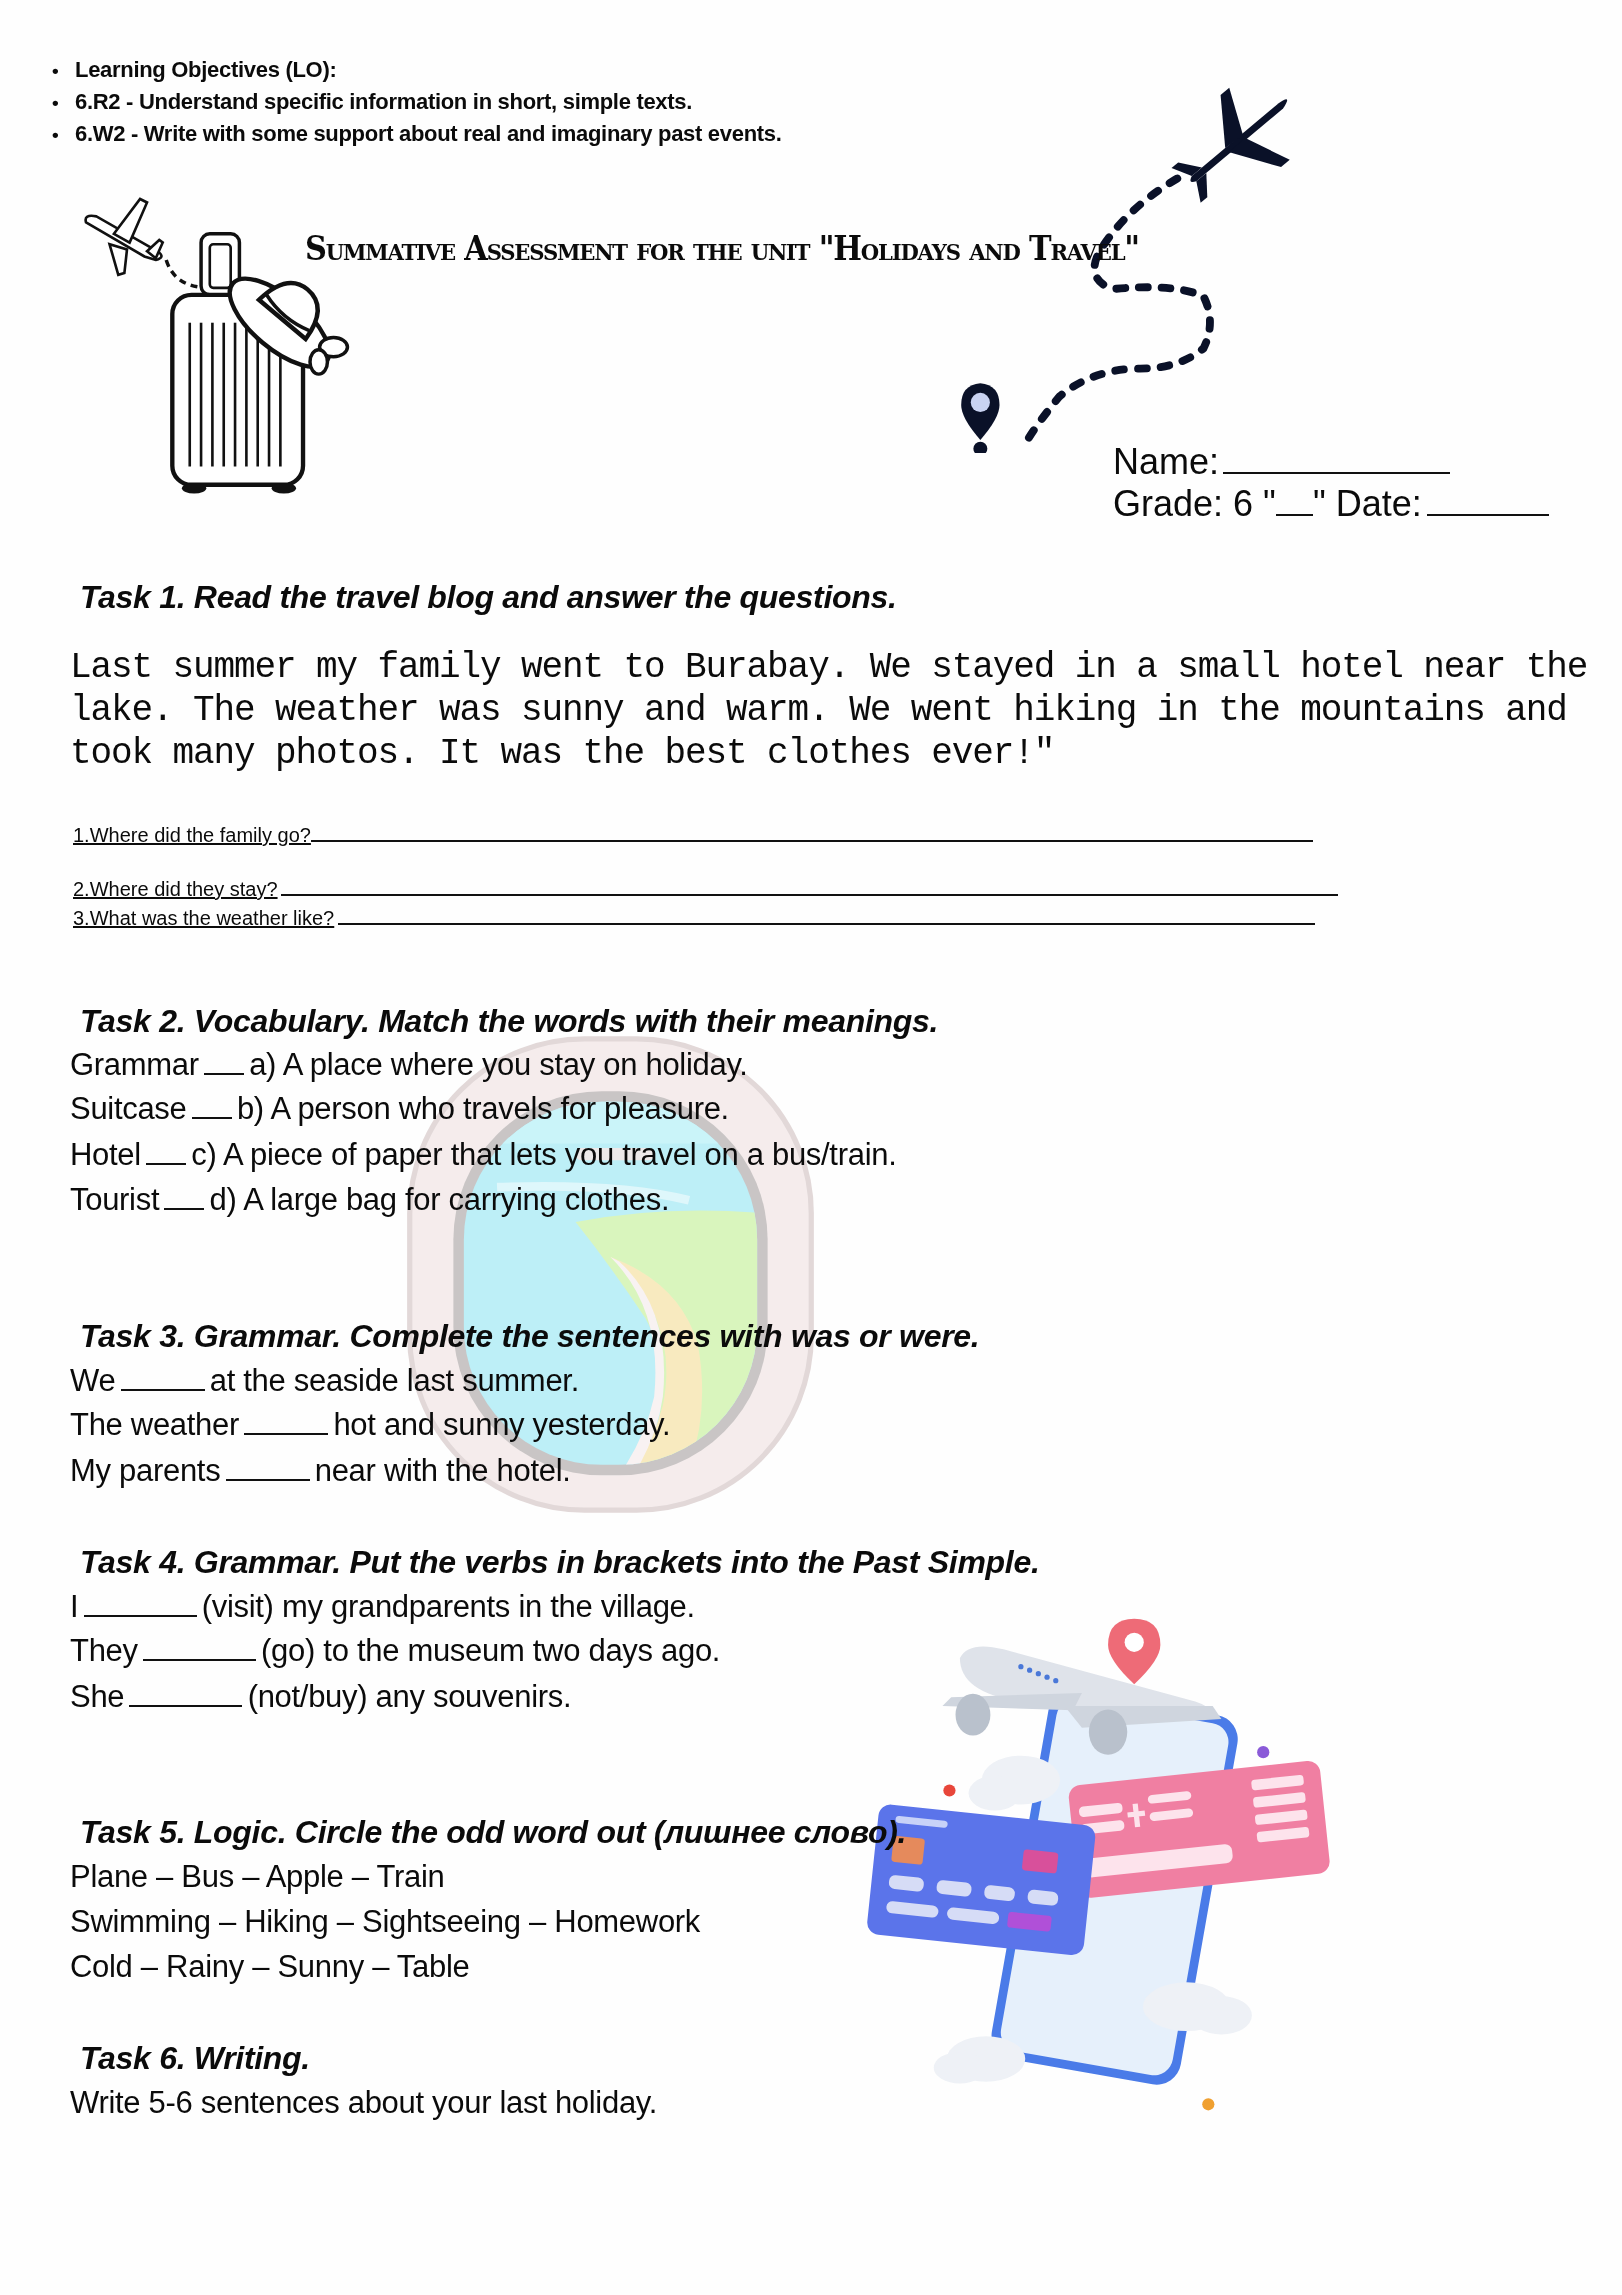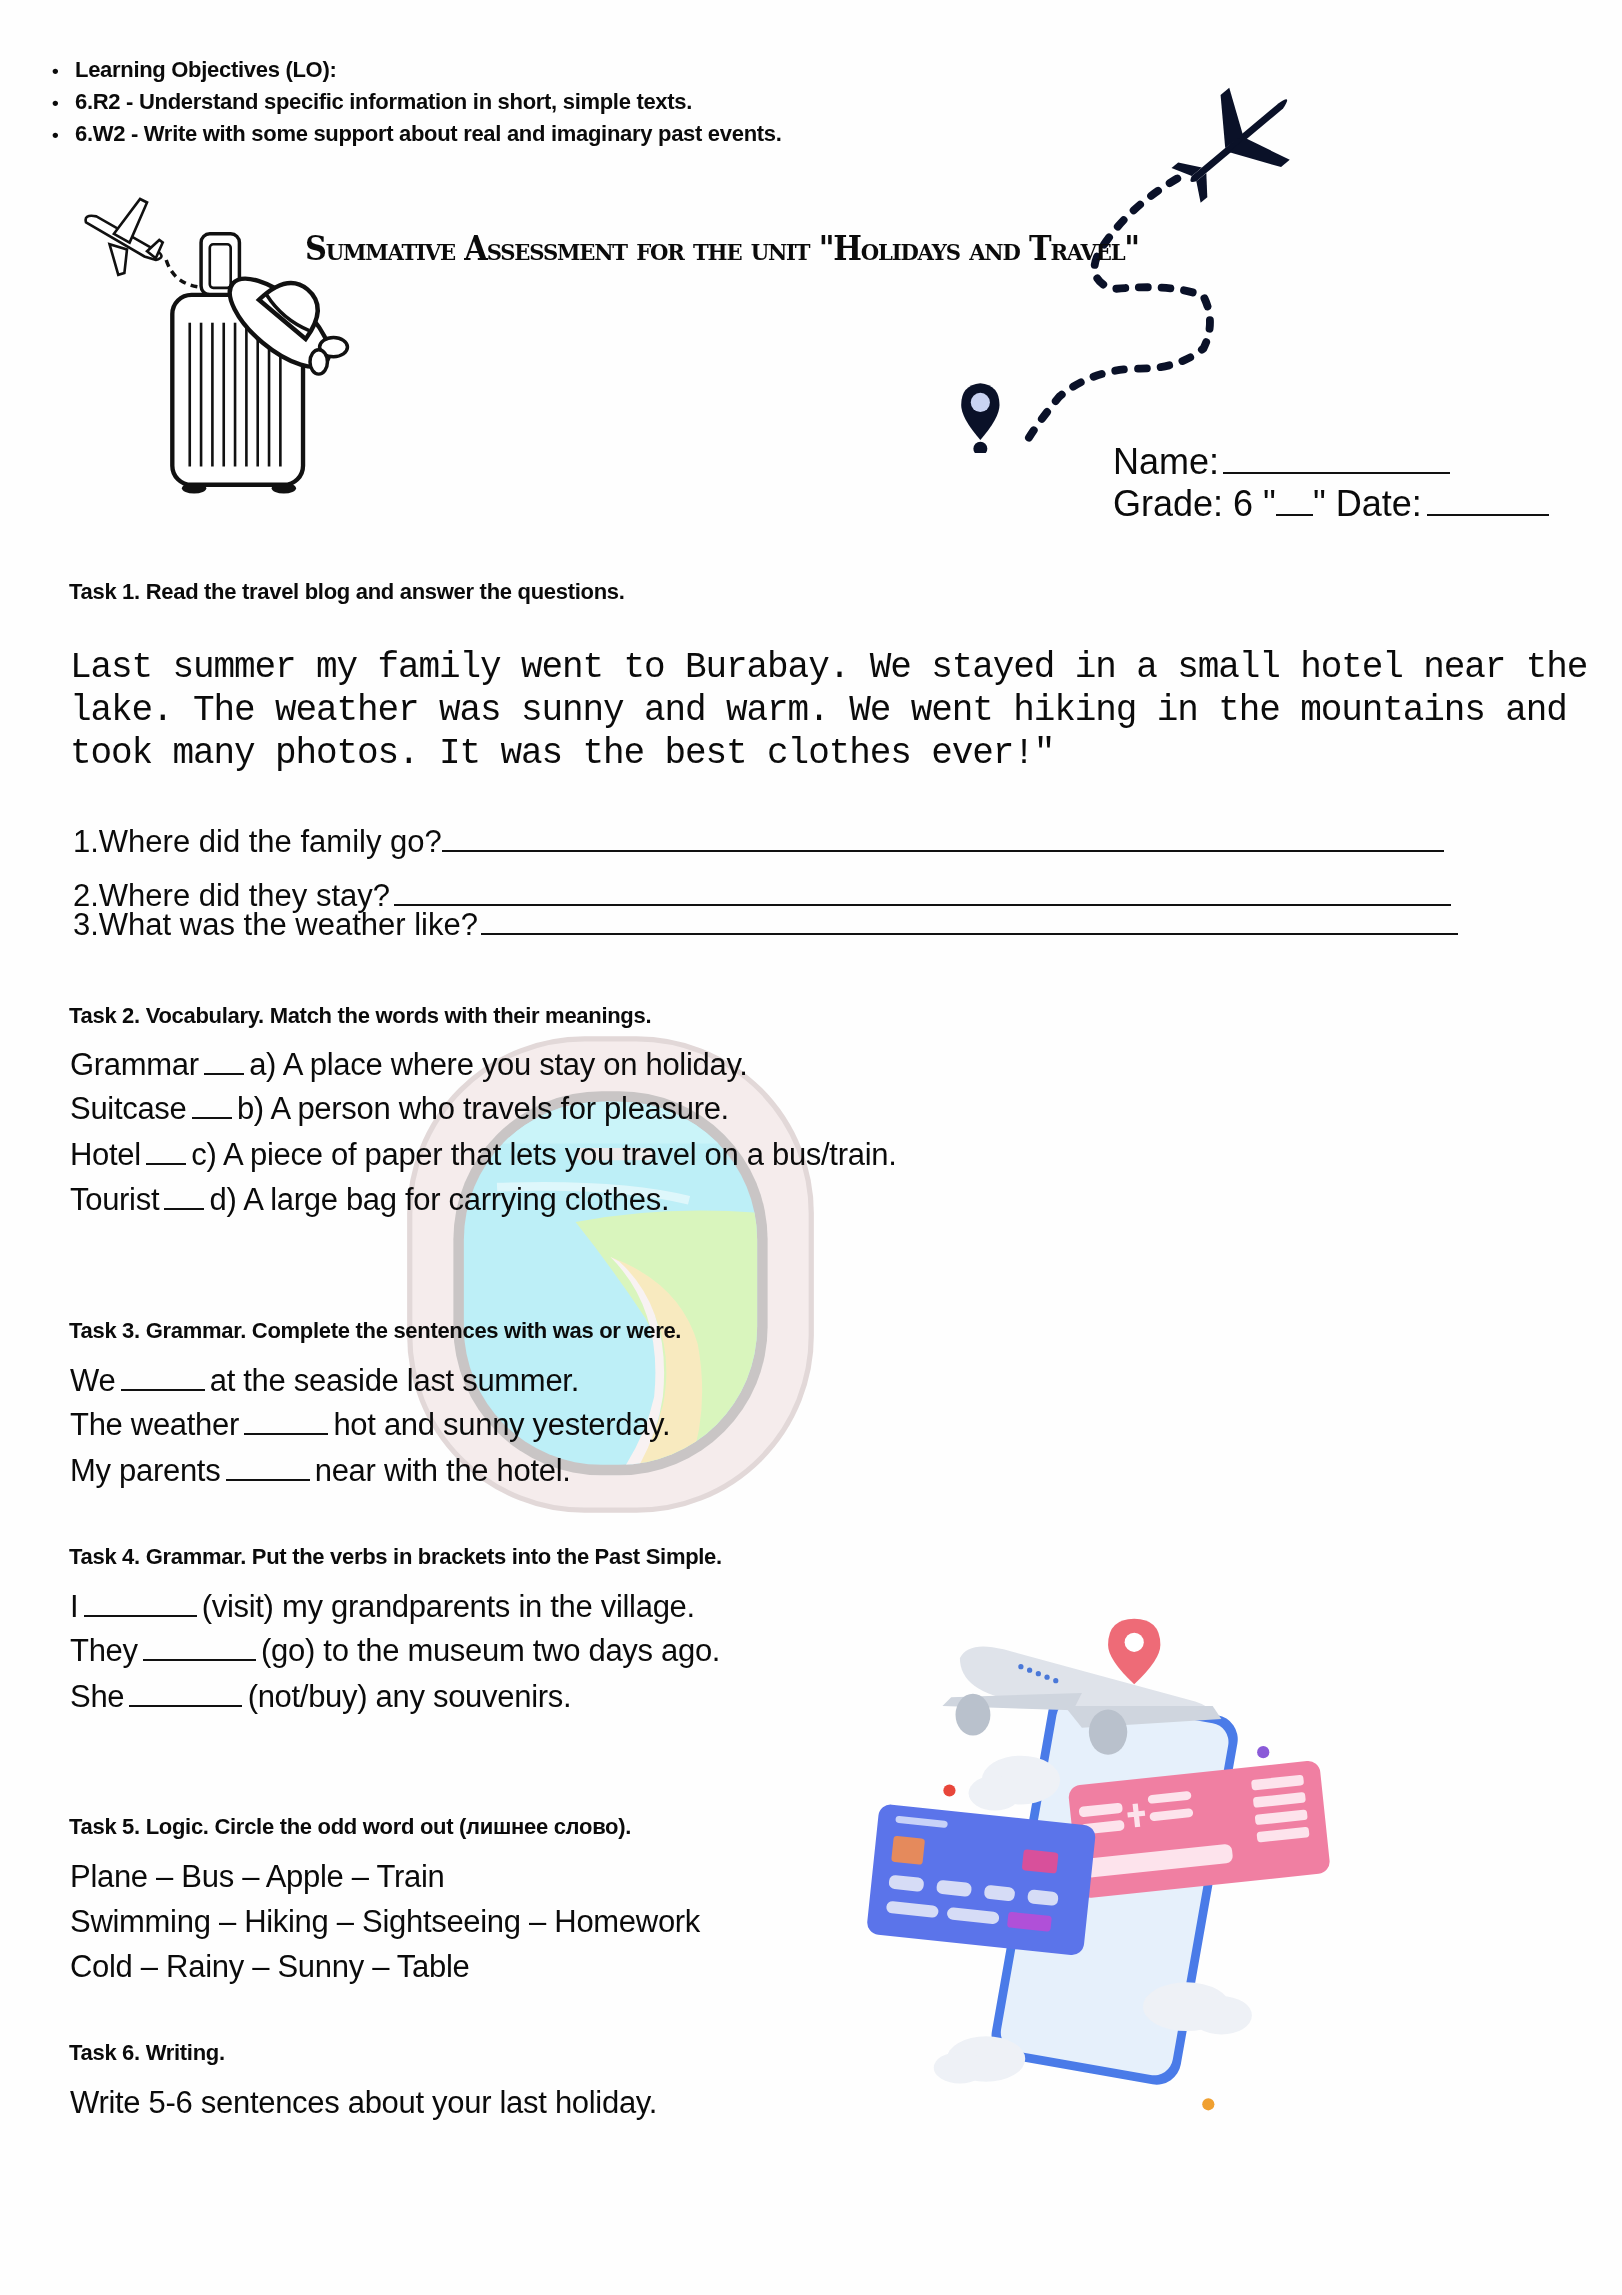--- a/index.html
+++ b/index.html
@@ -4,24 +4,24 @@
 <style>
   html, body { margin:0; padding:0; background:#fefefe; }
   body { width:1623px; height:2295px; position:relative; overflow:hidden;
          font-family:"Liberation Sans", "DejaVu Sans", sans-serif; color:#0b0b0b; }
   .abs { position:absolute; }
   .lo { left:52px; font-weight:bold; font-size:22px; line-height:26px; letter-spacing:-0.3px; white-space:nowrap; }
   .lo .bullet { display:inline-block; width:23px; font-size:19px; }
   .title { left:305px; top:229px; font-family:"DejaVu Serif", "Liberation Serif", serif; font-weight:bold;
            font-size:33px; letter-spacing:-1.3px; white-space:nowrap; font-variant:small-caps; transform:scaleX(0.92); transform-origin:left; }
   .meta { left:1113px; font-size:36px; white-space:nowrap; }
-  .h { left:69px; font-weight:bold; font-size:22px; white-space:nowrap; letter-spacing:-0.3px; }
+  .h { left:80px; font-weight:bold; font-size:32px; white-space:nowrap; letter-spacing:-0.3px;font-style:italic; }
   .t { left:70px; font-size:31px; white-space:nowrap; letter-spacing:-0.3px; }
   .blog { left:70px; font-family:"Liberation Mono", "DejaVu Sans Mono", monospace; font-size:36px; white-space:nowrap; letter-spacing:-1.1px; }
-  .q { left:73px; font-size:31px; white-space:nowrap; }
+  .q { left:73px; font-size:20px; white-space:nowrap;text-decoration:underline; }
   .line { display:inline-block; border-bottom:2.6px solid #111; vertical-align:baseline; height:0.9px; margin-left:3.5px; }
   .blank { display:inline-block; border-bottom:2.2px solid #111; vertical-align:baseline; margin:0 5.2px; height:0.9px; }
   .deco { z-index:0; }
   .txt { z-index:2; }
 </style>
 </head>
 <body>
 
 <svg class="abs deco" style="left:401px;top:1030px;opacity:0.75" width="419" height="489" viewBox="0 0 480 560">
   <rect x="10" y="10" width="460" height="540" rx="200" ry="200" fill="#f2e7e7" stroke="#d9cccc" stroke-width="6"></rect>

